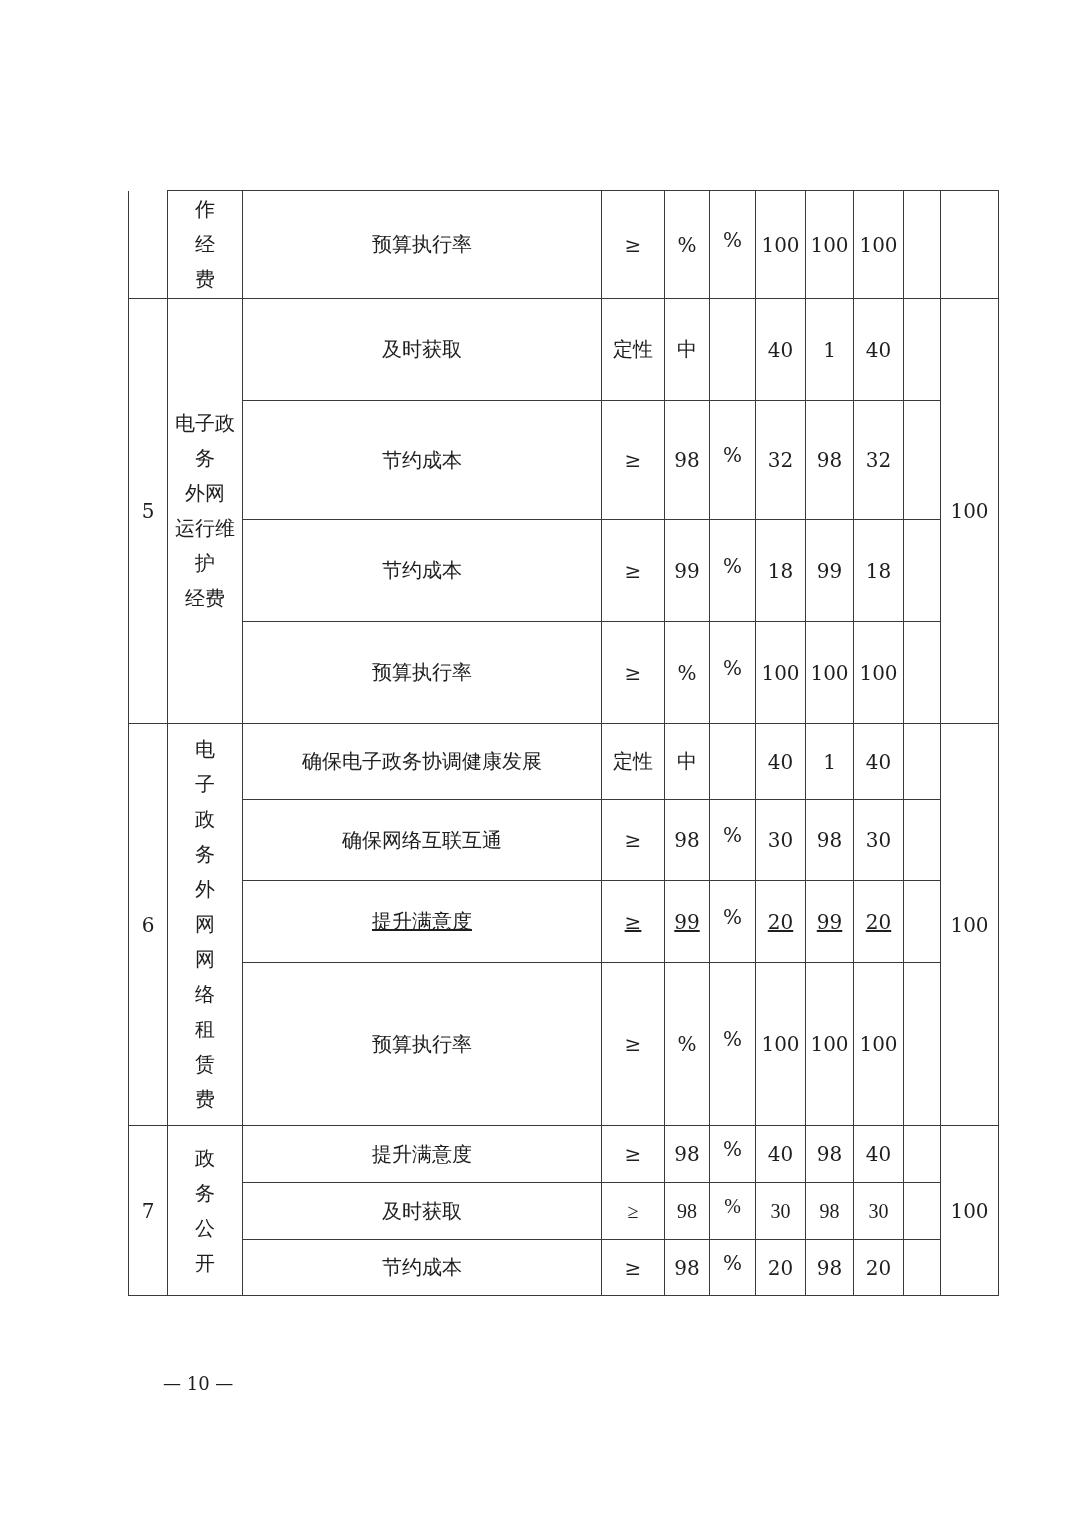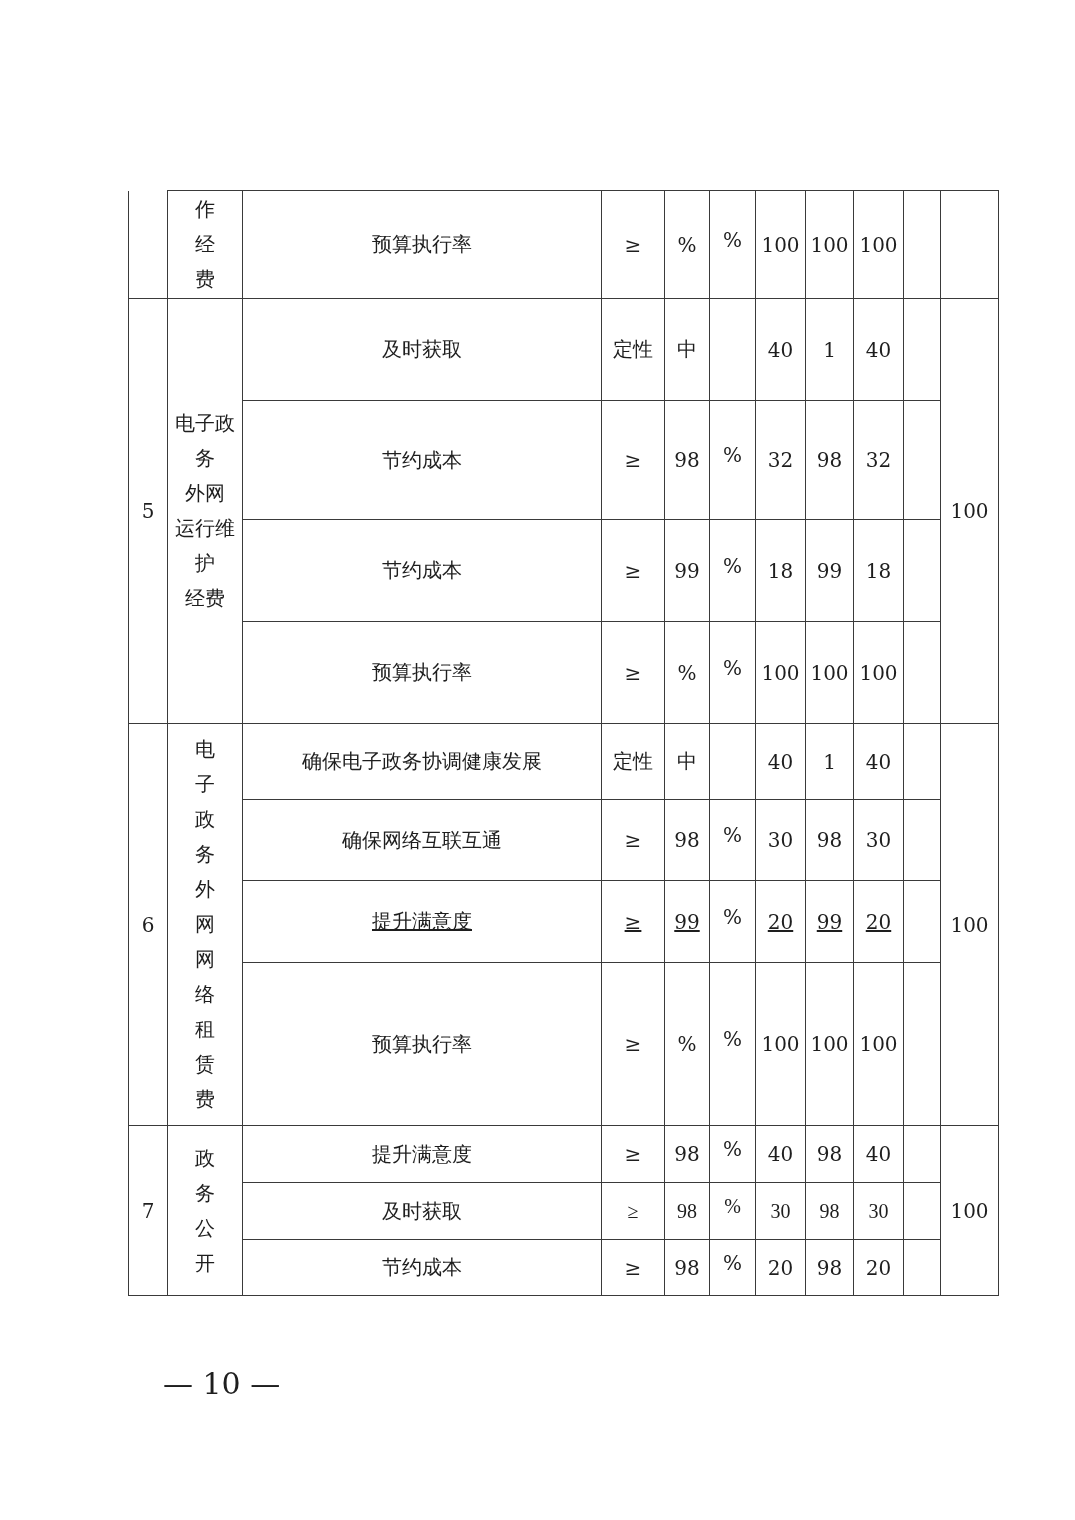--- a/index.html
+++ b/index.html
@@ -46,21 +46,21 @@
   }
   .raise {
     display: inline-block;
     position: relative;
     top: -5px;
   }
   .page-number {
     position: absolute;
     left: 163px;
     top: 1368px;
-    font-size: 30px;
+    font-size: 18px;
     line-height: 32px;
     color: #1e1e1e;
     white-space: pre;
   }
 </style>
 </head>
 <body>
 
 <div class="page">
 

